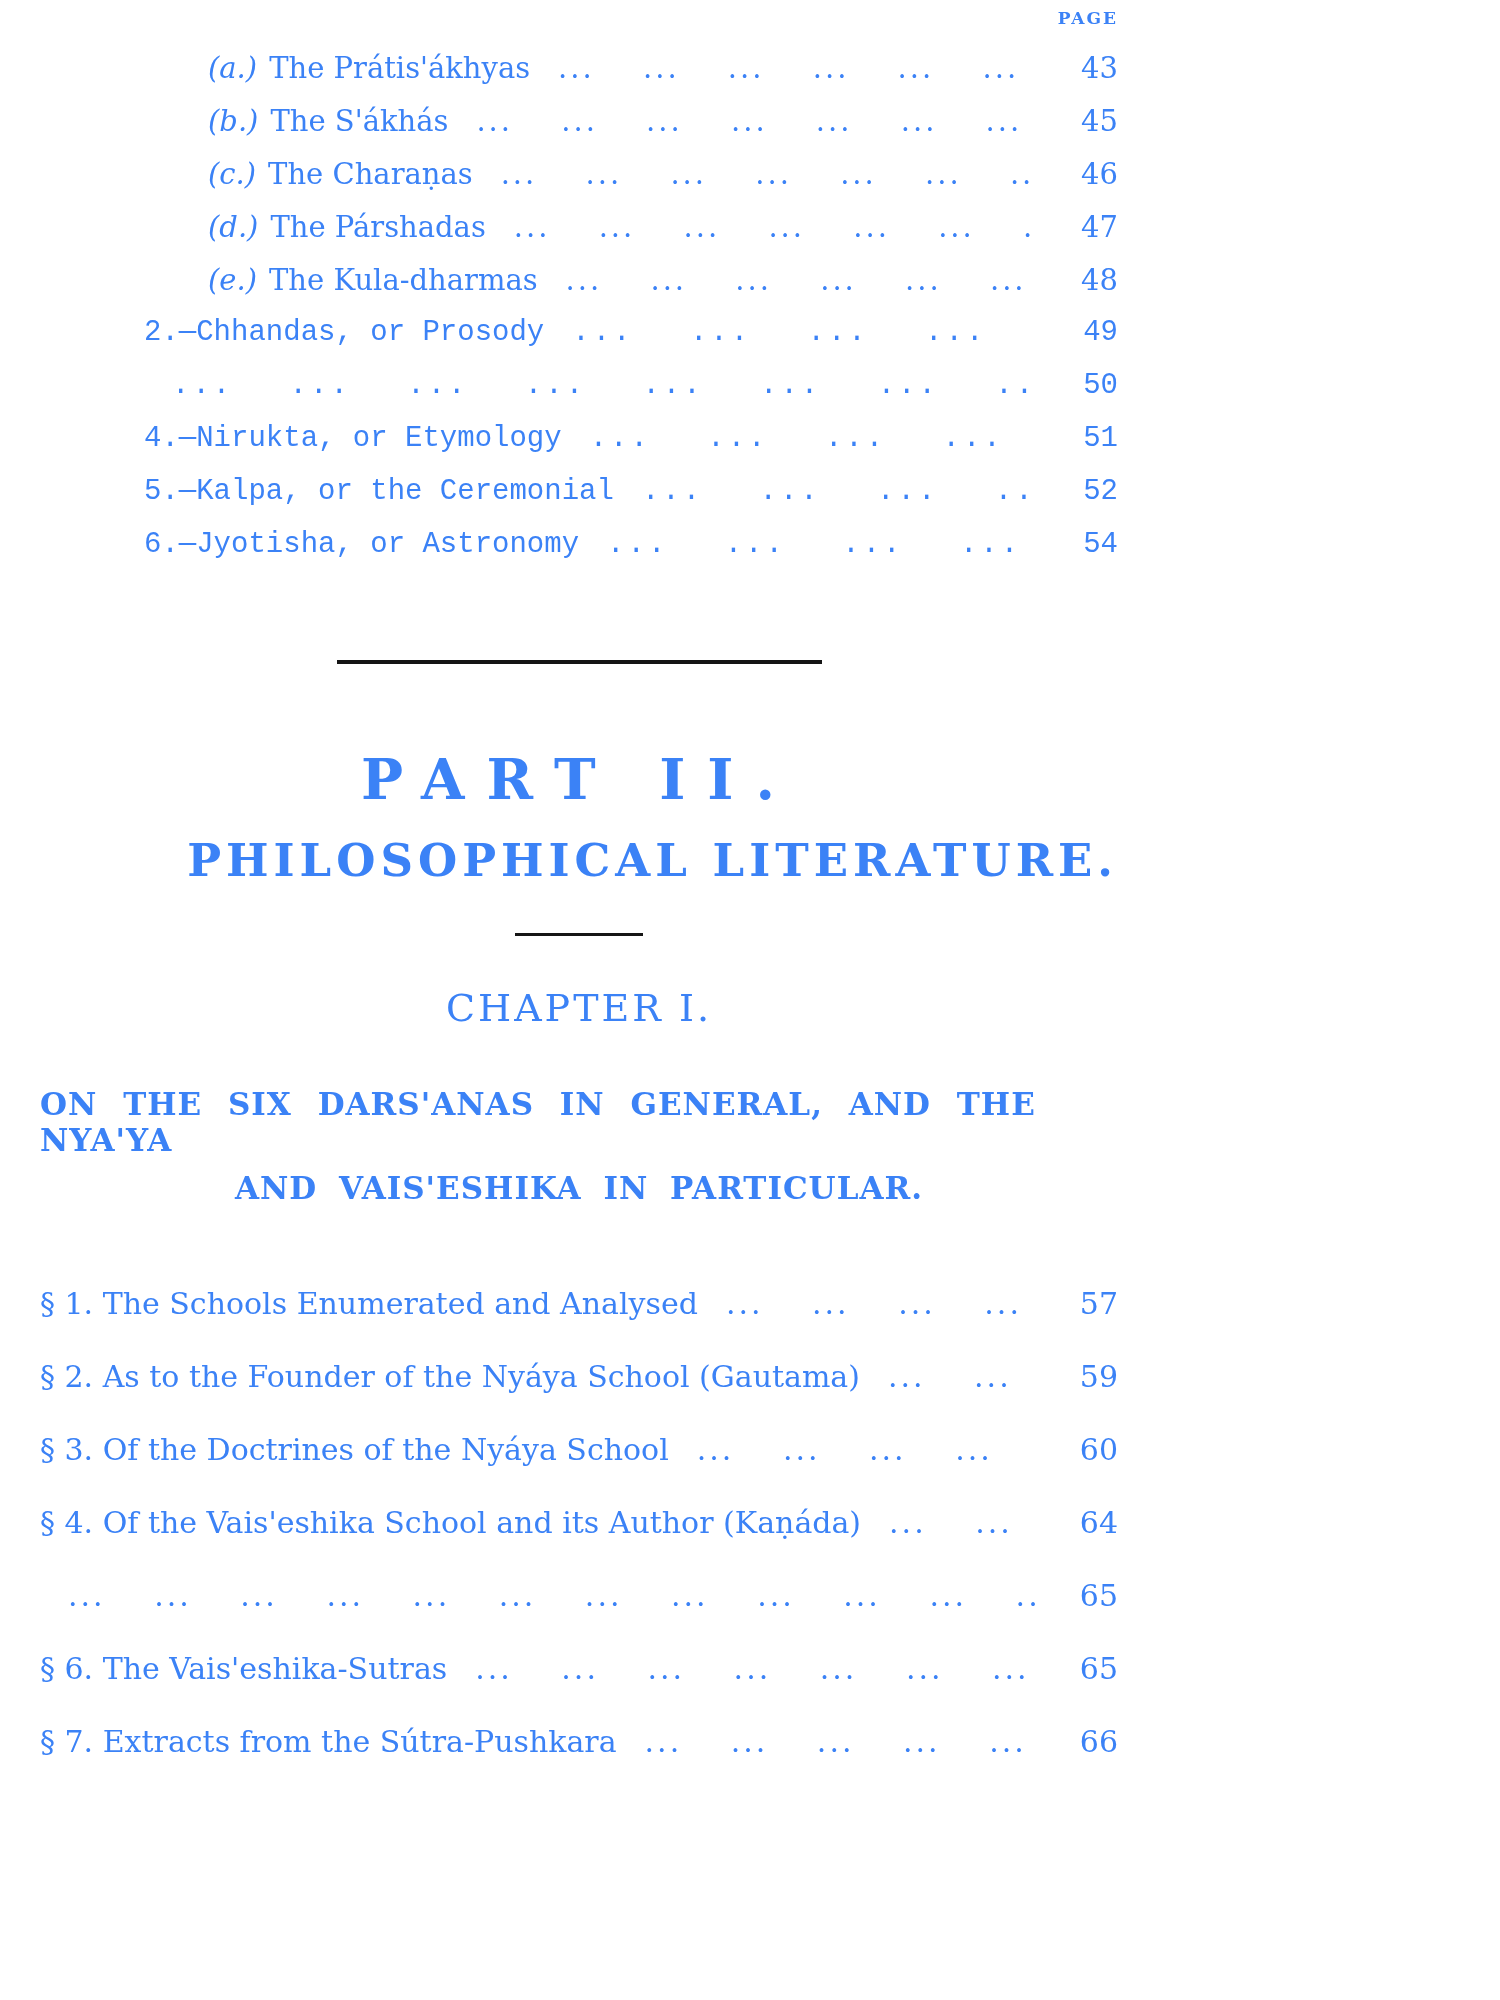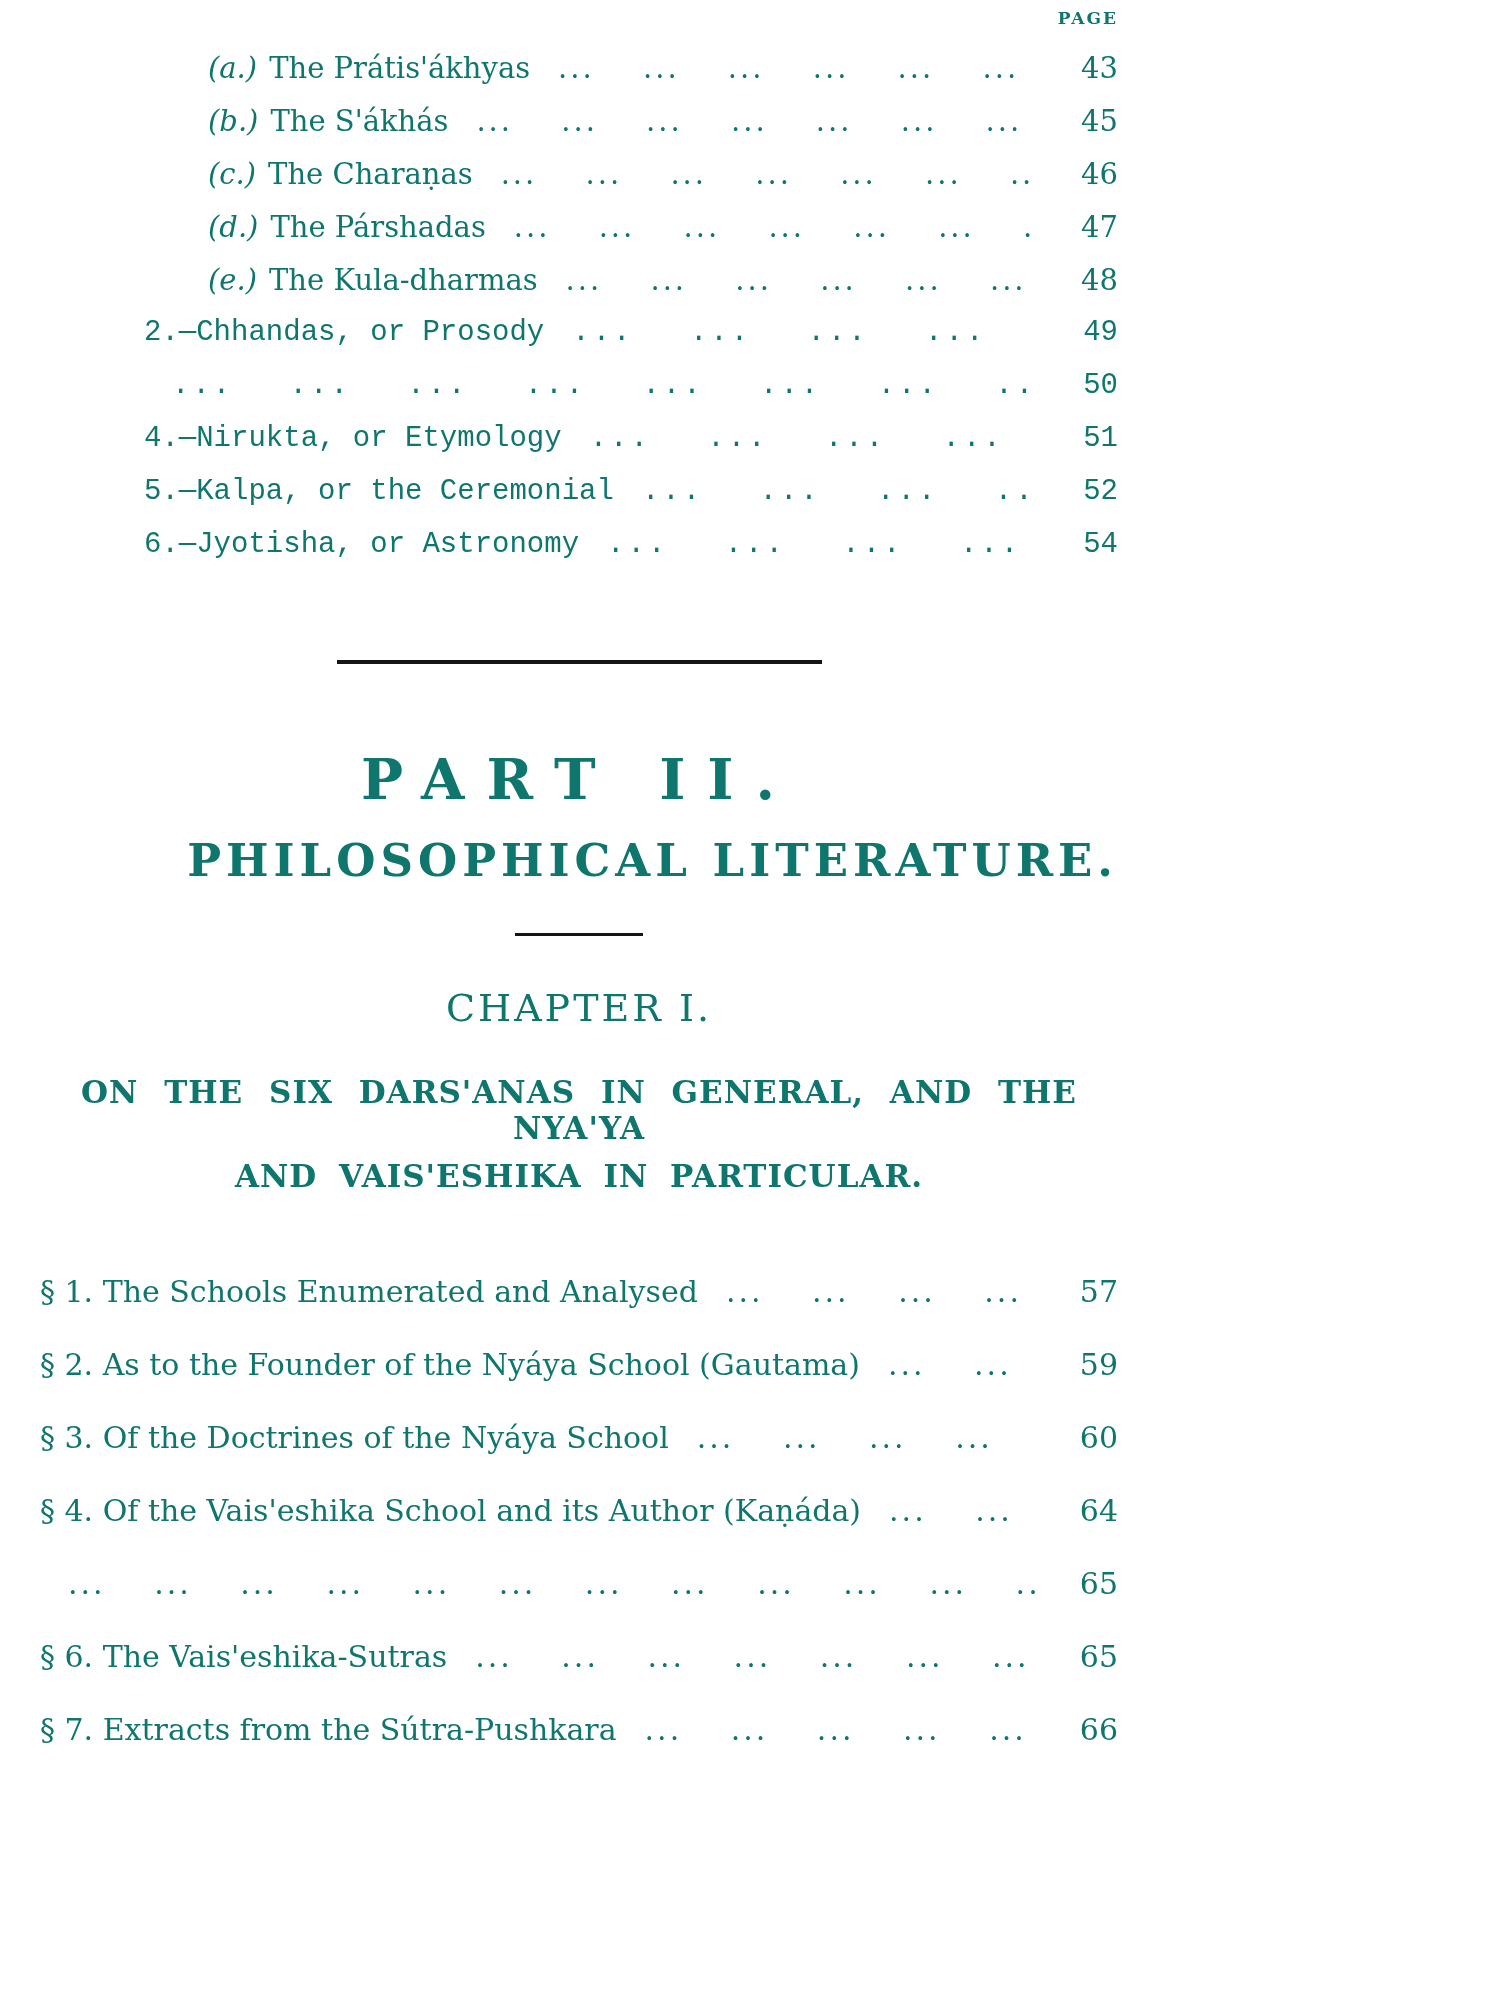--- a/index.html
+++ b/index.html
@@ -2,21 +2,21 @@
 <html><head>
 <meta charset="utf-8">
 <style>
   * { margin:0; padding:0; box-sizing:border-box; }
   html,body { background:#ffffff; }
   .page {
     position:relative;
     width:1500px;
     height:2000px;
     background:#ffffff;
-    color:#0f766e;
+    color:#3b82f6;
     font-family:"DejaVu Serif","Liberation Serif",serif;
     overflow:hidden;
   }
   .content {
     position:absolute;
     left:40px;
     top:0;
     width:1078px;
   }
   .page-label {
@@ -87,22 +87,22 @@
     letter-spacing:5px;
   }
   .chapter-title {
     margin-top:50px;
     text-align:center;
     font-size:38px;
     font-weight:normal;
     letter-spacing:3px;
   }
   .chapter-subtitle-1 {
-    margin-top:44px;
-    text-align:center;
+    margin-top:56px;
+    text-align:left;
     font-size:31px;
     font-weight:bold;
     word-spacing:14px;
     letter-spacing:1px;
   }
   .chapter-subtitle-2 {
     margin-top:12px;
     text-align:center;
     font-size:31px;
     font-weight:bold;

